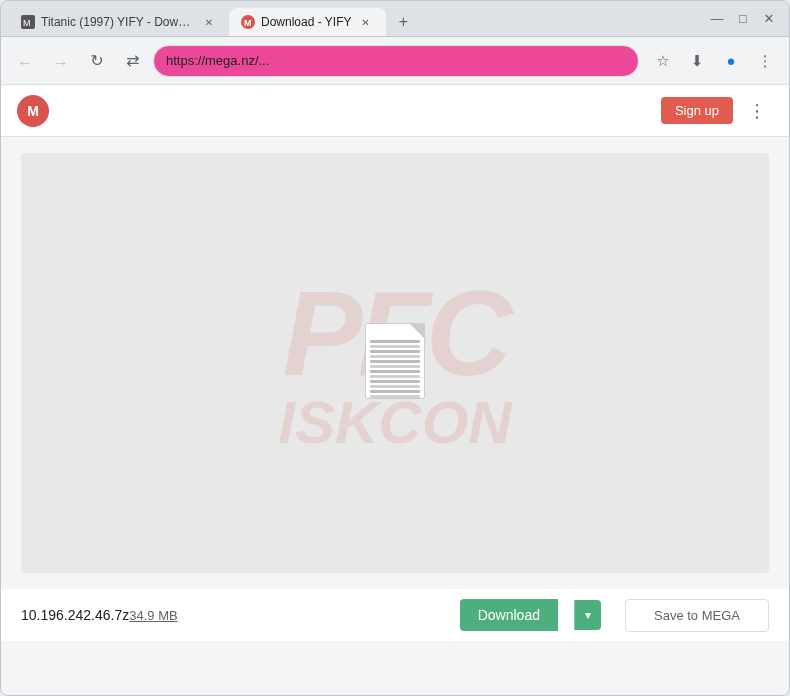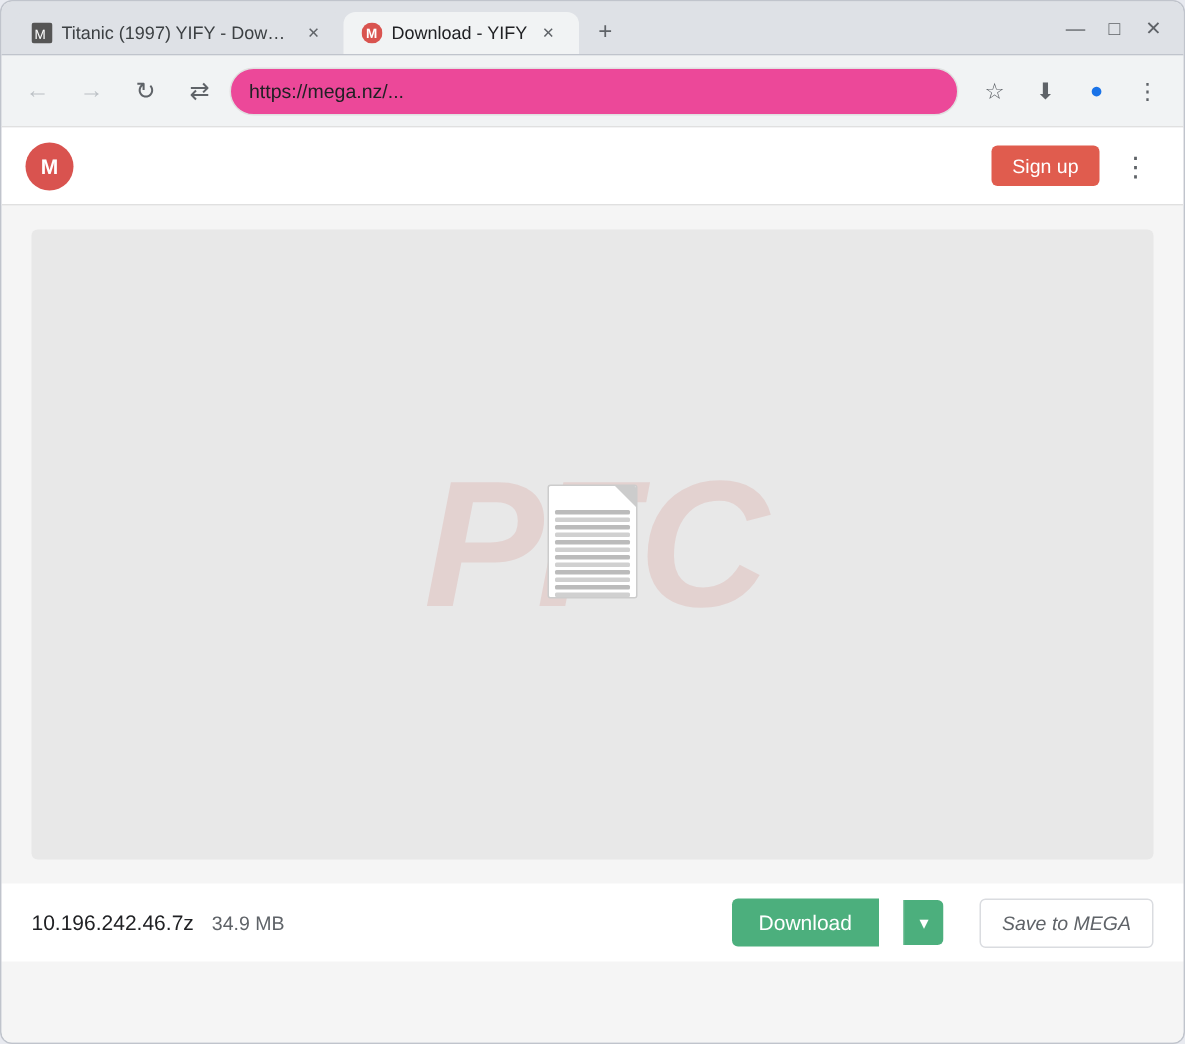--- a/index.html
+++ b/index.html
@@ -350,32 +350,33 @@
       height: 52px;
       display: flex;
       align-items: center;
       justify-content: space-between;
       background: #fff;
     }
 
     .file-info {
       display: flex;
       align-items: baseline;
-      gap: 12px;
+      gap: 0;
     }
 
     .file-name {
       font-size: 14px;
       font-weight: 500;
       color: #202124;
     }
 
     .file-size {
       font-size: 13px;
       color: #5f6368;
+      text-decoration: underline;
     }
 
     .file-actions {
       display: flex;
       align-items: center;
       gap: 16px;
     }
 
     .download-btn-main {
       background: #4caf7d;
@@ -397,26 +398,25 @@
       padding: 8px 10px;
       font-size: 12px;
       cursor: pointer;
     }
 
     .save-to-mega-btn {
       background: transparent;
       color: #5f6368;
       border: 1px solid #dadce0;
       border-radius: 4px;
-      padding: 8px 14px;
+      padding: 8px 28px;
       font-size: 13px;
       font-weight: 500;
       cursor: pointer;
       margin-left: 8px;
-      font-style: italic;
     }
 
     
     svg { display: block; }
   </style>
 </head>
 <body>
 
 <div class="browser-window">
 
@@ -513,20 +513,21 @@
           <span>⋮</span>
         </div>
       </div>
     </div>
 
     <div class="file-preview-container">
 
       <div class="watermark-container">
         <div>
           <div class="watermark-text">PFC</div>
+          <div class="watermark-sub">ISKCON</div>
         </div>
       </div>
 
       <div class="file-icon-wrapper">
         <div class="file-icon">
           <div class="file-icon-stripes">
             <div class="stripe dark"></div>
             <div class="stripe"></div>
             <div class="stripe dark"></div>
             <div class="stripe"></div>

